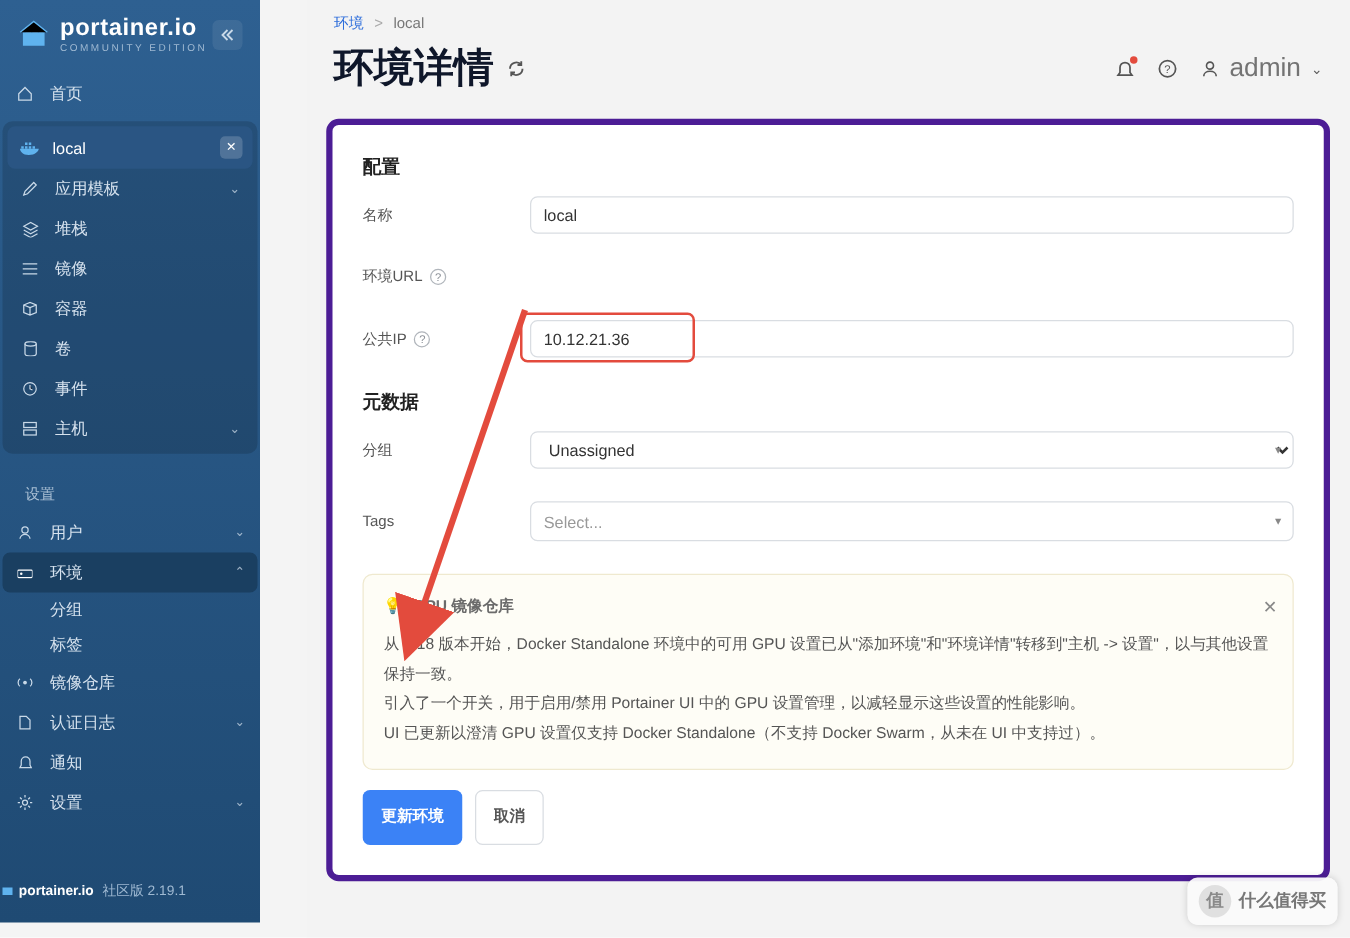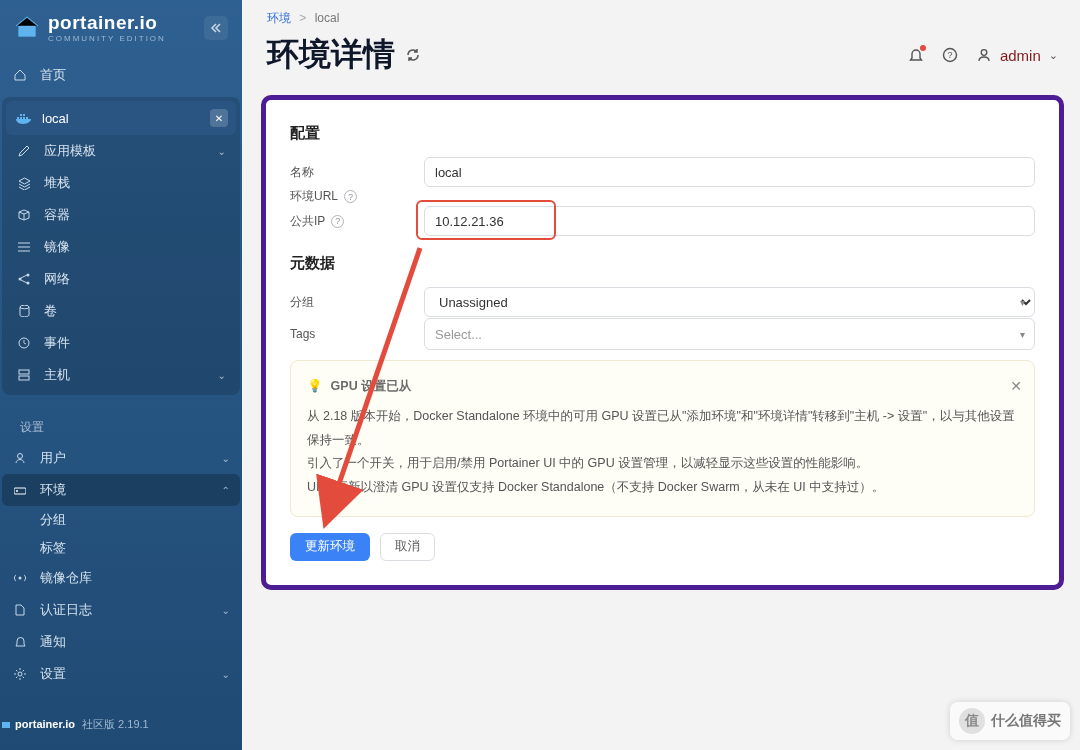--- a/index.html
+++ b/index.html
@@ -1,17 +1,17 @@
 <!DOCTYPE html>
 <html><head>
 <meta charset="utf-8">
 <style>
 * { box-sizing: border-box; margin: 0; padding: 0; }
 body { font-family: -apple-system, "Segoe UI", sans-serif; font-size: 13px; color: #333; background: #f4f4f4; width: 1080px; height: 750px; overflow: hidden; position: relative; }
-.sidebar { position: absolute; left: 0; top: 0; bottom: 0; width: 242px; background: linear-gradient(180deg, #2e6091 0%, #1f4a73 100%); color: #c9d9e8; display: flex; flex-direction: column; }
+.sidebar { position: absolute; left: 0; top: 0; bottom: 12px; width: 208px; background: linear-gradient(180deg, #2e6091 0%, #1f4a73 100%); color: #c9d9e8; display: flex; flex-direction: column; }
 .logo-row { display: flex; align-items: center; padding: 12px 14px 8px; }
 .logo-mark { width: 26px; height: 26px; margin-right: 8px; }
 .logo-text { display: flex; flex-direction: column; }
 .logo-name { color: #fff; font-size: 19px; font-weight: 600; letter-spacing: .5px; }
 .logo-sub { color: #9fb9d2; font-size: 8px; letter-spacing: 2px; }
 .collapse-btn { margin-left: auto; width: 24px; height: 24px; border-radius: 5px; background: rgba(255,255,255,.08); display: flex; align-items: center; justify-content: center; color: #c9d9e8; cursor: pointer; }
 .nav { padding: 8px 2px 0; overflow-y: auto; flex: 1; }
 .nav-item { display: flex; align-items: center; height: 32px; padding: 0 10px; border-radius: 6px; color: #d6e2ee; cursor: pointer; font-size: 13px; }
 .nav-item.active { background: #1a3f61; }
 .nav-item .ic { width: 16px; margin-right: 12px; display: flex; align-items: center; justify-content: center; }
@@ -30,35 +30,35 @@
 .crumbs a { color: #2e6edb; text-decoration: none; }
 .crumbs .sep { margin: 0 5px; color: #aaa; }
 .title-row { display: flex; align-items: center; margin-top: 6px; }
 .page-title { font-size: 32px; font-weight: 600; color: #0f172a; }
 .refresh-ic { margin-left: 10px; color: #555; cursor: pointer; }
 .top-actions { margin-left: auto; display: flex; align-items: center; gap: 18px; color: #555; }
 .ta-btn { cursor: pointer; display: flex; align-items: center; }
 .user-chip { display: flex; align-items: center; gap: 8px; cursor: pointer; }
 .card { background: #fff; border: 5px solid #4c1d95; border-radius: 10px; margin: 18px 16px; padding: 20px 24px 24px; }
 .sect-h { font-size: 15px; font-weight: 700; color: #222; margin: 4px 0 14px; }
-.frow { display: flex; align-items: center; margin-bottom: 1px; }
+.frow { display: flex; align-items: center; margin-bottom: 26px; }
 .flabel { width: 134px; font-size: 12px; color: #555; display: flex; align-items: center; gap: 6px; }
 .finput { flex: 1; }
 .finput input, .finput select { width: 100%; height: 30px; border: 1px solid #d9dde2; border-radius: 6px; padding: 0 10px; font-size: 13px; color: #333; background: #fff; }
 .finput input:disabled { background: #f4f5f6; color: #888; }
 .ip-wrap { position: relative; }
 .ip-box { position: absolute; left: -8px; top: -6px; width: 140px; height: 40px; border: 2px solid #e34b3d; border-radius: 6px; pointer-events: none; }
 .select-row { position: relative; }
 .select-row .arrow { position: absolute; right: 10px; top: 50%; transform: translateY(-50%); font-size: 10px; color: #888; pointer-events: none; }
 .tag-select { border: 1px solid #d9dde2; border-radius: 6px; height: 32px; display: flex; align-items: center; padding: 0 10px; color: #999; cursor: pointer; }
 .info-box { background: #fefdf6; border: 1px solid #efe9cf; border-radius: 8px; padding: 14px 16px 16px; margin-top: 10px; position: relative; font-size: 12.5px; color: #555; line-height: 1.9; }
 .info-title { font-weight: 600; color: #6b6b6b; margin-bottom: 6px; display: flex; align-items: center; gap: 8px; }
 .info-close { position: absolute; right: 12px; top: 12px; color: #888; cursor: pointer; font-size: 14px; }
 .btn-row { margin-top: 16px; display: flex; gap: 10px; }
-.btn { height: 28px; padding: 0 14px; border-radius: 6px; font-size: 12.5px; cursor: pointer; display: inline-flex; align-items: center; border: 1px solid transparent; }
+.btn { height: 44px; padding: 0 14px; border-radius: 6px; font-size: 12.5px; cursor: pointer; display: inline-flex; align-items: center; border: 1px solid transparent; font-weight: bold; }
 .btn-primary { background: #3b82f6; color: #fff; }
 .btn-ghost { background: #fff; border-color: #d9dde2; color: #555; }
 svg { display: block; }
 .arrow-overlay { position: absolute; left: 295px; top: 230px; pointer-events: none; z-index: 5; }
 .watermark { position: absolute; right: 10px; bottom: 10px; width: 120px; height: 38px; background: rgba(250,250,250,.95); border-radius: 8px; display: flex; align-items: center; justify-content: center; gap: 6px; color: #777; font-size: 14px; font-weight: 600; box-shadow: 0 0 6px rgba(0,0,0,.15); }
 .wm-circle { width: 26px; height: 26px; border-radius: 50%; background: #e0e0e0; display: flex; align-items: center; justify-content: center; color: #8a8a8a; font-size: 14px; }
 .help-ic { width: 13px; height: 13px; border: 1px solid #b0b5bb; border-radius: 50%; display: inline-flex; align-items: center; justify-content: center; font-size: 9px; color: #8a8f96; }
 .bell-dot { position: relative; }
 .bell-dot::after { content: ''; position: absolute; top: -2px; right: -2px; width: 6px; height: 6px; background: #e34b3d; border-radius: 50%; }
 </style>
@@ -116,44 +116,33 @@
       <div class="nav-item">
           <span class="ic">
             <svg width="13" height="13" viewBox="0 0 13 13">
               <path stroke="#c9d9e8" fill="none" d="M1 4l5.5-3L12 4l-5.5 3zM1 7l5.5 3L12 7M1 10l5.5 3L12 10"></path>
             </svg>
           </span>
           <span>堆栈</span>
         </div>
       <div class="nav-item">
           <span class="ic">
+            <svg width="12" height="10" viewBox="0 0 12 10">
+              <path stroke="#c9d9e8" d="M0 1h12M0 5h12M0 9h12"></path>
+            </svg>
+          </span>
+          <span>镜像</span>
+        </div>
+      <div class="nav-item">
+          <span class="ic">
             <svg width="12" height="12" viewBox="0 0 12 12">
               <path stroke="#c9d9e8" fill="none" d="M1 3l5-2 5 2v6l-5 2-5-2zM1 3l5 2 5-2M6 5v6"></path>
             </svg>
           </span>
           <span>容器</span>
-        </div>
-      <div class="nav-item">
-          <span class="ic">
-            <svg width="12" height="10" viewBox="0 0 12 10">
-              <path stroke="#c9d9e8" d="M0 1h12M0 5h12M0 9h12"></path>
-            </svg>
-          </span>
-          <span>镜像</span>
-        </div>
-      <div class="nav-item">
-          <span class="ic">
-            <svg width="12" height="12" viewBox="0 0 12 12">
-              <circle cx="2" cy="6" r="1.5" fill="#c9d9e8"></circle>
-              <circle cx="10" cy="2" r="1.5" fill="#c9d9e8"></circle>
-              <circle cx="10" cy="10" r="1.5" fill="#c9d9e8"></circle>
-              <path stroke="#c9d9e8" d="M3 5l6-3M3 7l6 3"></path>
-            </svg>
-          </span>
-          <span>网络</span>
         </div>
       <div class="nav-item">
           <span class="ic">
             <svg width="11" height="12" viewBox="0 0 11 12">
               <ellipse cx="5.5" cy="2" rx="4.5" ry="1.8" fill="none" stroke="#c9d9e8"></ellipse>
               <path stroke="#c9d9e8" fill="none" d="M1 2v8c0 1 2 1.8 4.5 1.8S10 11 10 10V2"></path>
             </svg>
           </span>
           <span>卷</span>
         </div>
@@ -277,21 +266,21 @@
             <svg width="16" height="16" viewBox="0 0 16 16">
               <circle cx="8" cy="8" r="6.5" fill="none" stroke="#555" stroke-width="1.4"></circle>
               <text x="8" y="11" text-anchor="middle" font-size="9" fill="#555">?</text>
             </svg>
           </span>
         <div class="user-chip">
           <svg width="16" height="16" viewBox="0 0 16 16">
               <circle cx="8" cy="5.5" r="2.8" fill="none" stroke="#555" stroke-width="1.3"></circle>
               <path stroke="#555" fill="none" stroke-width="1.3" d="M3 14c0-2.5 2.2-4 5-4s5 1.5 5 4"></path>
             </svg>
-          <span style="font-size:15px;color:#7f1d1d">admin</span>
+          <span style="font-size:21px;color:#737373">admin</span>
           <span style="font-size:11px;color:#555">⌄</span>
         </div>
       </div>
     </div>
   </div>
 
   <div class="card">
     <div class="sect-h">配置</div>
     <div class="frow">
       <div class="flabel">名称</div>
@@ -329,21 +318,21 @@
             <span>Select...</span>
           </div>
         <span class="arrow">▾</span>
       </div>
     </div>
 
     <div class="info-box">
       <span class="info-close">✕</span>
       <div class="info-title">
           <span style="color:#d9a441">💡</span>
-          <span>GPU 设置已从</span>
+          <span>GPU 镜像仓库</span>
         </div>
       <div>从 2.18 版本开始，Docker Standalone 环境中的可用 GPU 设置已从"添加环境"和"环境详情"转移到"主机 -&gt; 设置"，以与其他设置保持一致。</div>
       <div>引入了一个开关，用于启用/禁用 Portainer UI 中的 GPU 设置管理，以减轻显示这些设置的性能影响。</div>
       <div>UI 已更新以澄清 GPU 设置仅支持 Docker Standalone（不支持 Docker Swarm，从未在 UI 中支持过）。</div>
     </div>
 
     <div class="btn-row">
       <div class="btn btn-primary">更新环境</div>
       <div class="btn btn-ghost">取消</div>
     </div>

